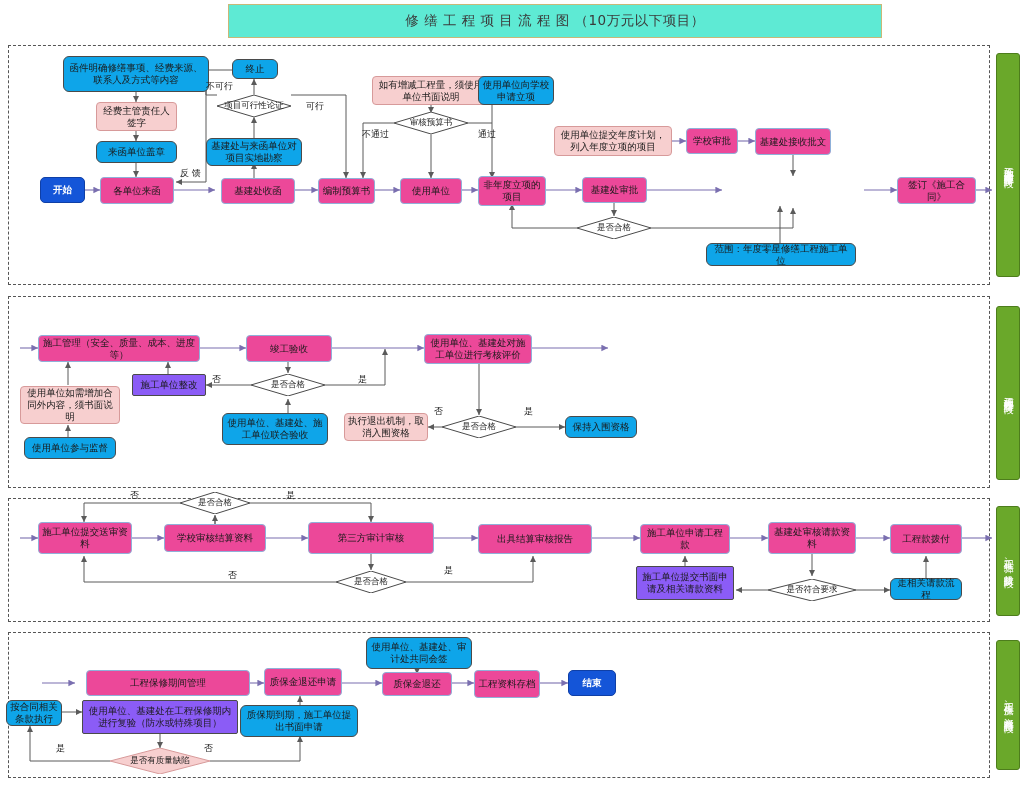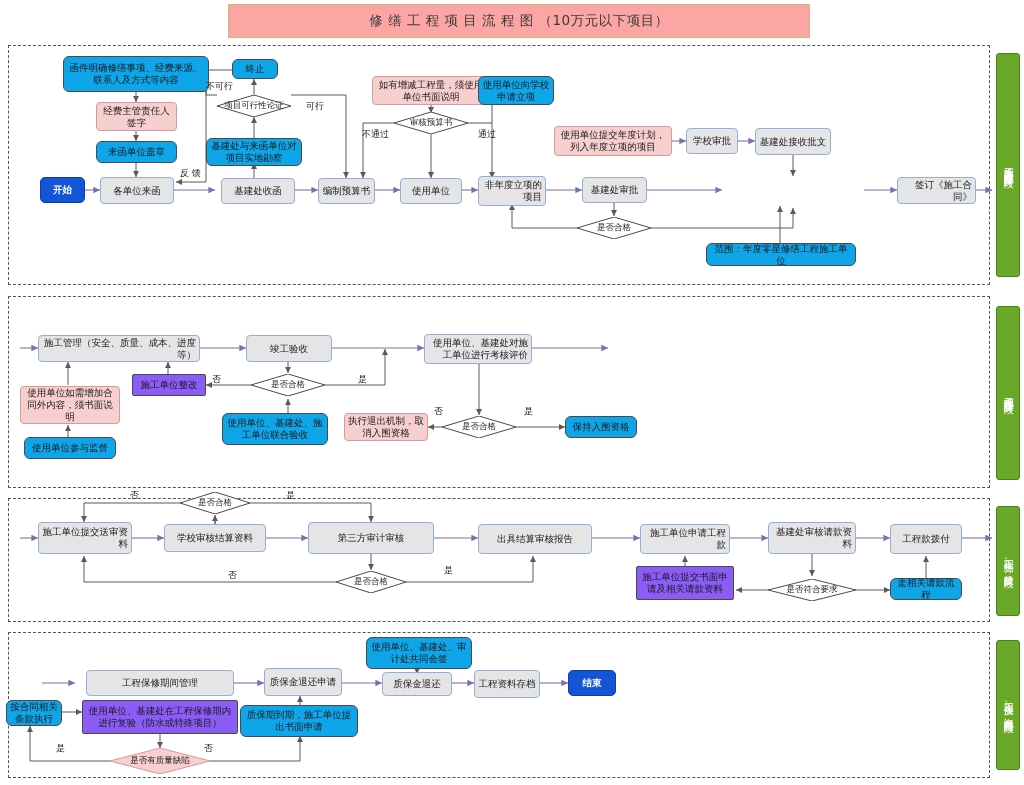--- a/index.html
+++ b/index.html
@@ -1,22 +1,22 @@
 <!DOCTYPE html>
 <html><head>
 <meta charset="utf-8">
 <style>
   html,body{margin:0;padding:0;background:#ffffff;}
   body{font-family:"DejaVu Sans","Liberation Sans",sans-serif;}
   #page{position:relative;width:1024px;height:785px;background:#fff;overflow:hidden;}
 
   
   .title-banner{
-    position:absolute;left:228px;top:4px;width:582px;height:34px;
-    background:#fca5a5;border:1px solid #c9b878;
+    position:absolute;left:228px;top:4px;width:654px;height:34px;
+    background:#5eead4;border:1px solid #c9b878;
     display:flex;align-items:center;justify-content:center;
     box-sizing:border-box;
   }
   .title-banner .t{font-size:13.5px;color:#3a3a3a;letter-spacing:.5px;white-space:nowrap;}
 
   
   .stage-frame{position:absolute;border:1px dashed #555;box-sizing:border-box;}
 
   
   .stage-tab{
@@ -27,21 +27,21 @@
     box-sizing:border-box;line-height:1.25;text-align:center;
   }
 
   
   .node{
     position:absolute;box-sizing:border-box;
     display:flex;align-items:center;justify-content:center;text-align:center;
     font-size:9.5px;line-height:1.25;color:#1a1a1a;
     padding:1px 3px;
   }
-  .n-blue{background:#e5e5e5;border:1px solid #8fb0d9;border-radius:4px;text-align:right;}
+  .n-blue{background:#ec4899;border:1px solid #8fb0d9;border-radius:4px;}
   .n-pink{background:#f7cfcf;border:1px solid #d79a9a;border-radius:4px;}
   .n-white{background:#0ea5e9;border:1px solid #4a4a4a;border-radius:6px;}
   .n-white-sq{background:#8b5cf6;border:1px solid #4a4a4a;border-radius:2px;}
   .n-start{background:#1455d8;border:1px solid #0f3fa6;border-radius:5px;color:#fff;font-weight:bold;}
 
   
   .diamond{position:absolute;}
   .diamond svg{position:absolute;left:0;top:0;}
   .diamond .dtext{
     position:absolute;left:0;top:0;width:100%;height:100%;
@@ -422,21 +422,21 @@
   </div>
 
   <div class="elabel" style="left:130px;top:489px;">否</div>
   <div class="elabel" style="left:286px;top:489px;">是</div>
   <div class="elabel" style="left:228px;top:569px;">否</div>
   <div class="elabel" style="left:444px;top:564px;">是</div>
 
   <div class="node n-white" style="left:366px;top:637px;width:106px;height:32px;">
     <span>使用单位、基建处、审计处共同会签</span>
   </div>
-  <div class="node n-blue" style="left:86px;top:670px;width:148px;height:26px;">
+  <div class="node n-blue" style="left:86px;top:670px;width:164px;height:26px;">
     <span>工程保修期间管理</span>
   </div>
   <div class="node n-white" style="left:6px;top:700px;width:56px;height:26px;">
     <span>按合同相关条款执行</span>
   </div>
   <div class="node n-white-sq" style="left:82px;top:700px;width:156px;height:34px;">
     <span>使用单位、基建处在工程保修期内进行复验（防水或特殊项目）</span>
   </div>
   <div class="node n-blue" style="left:264px;top:668px;width:78px;height:28px;">
     <span>质保金退还申请</span>

